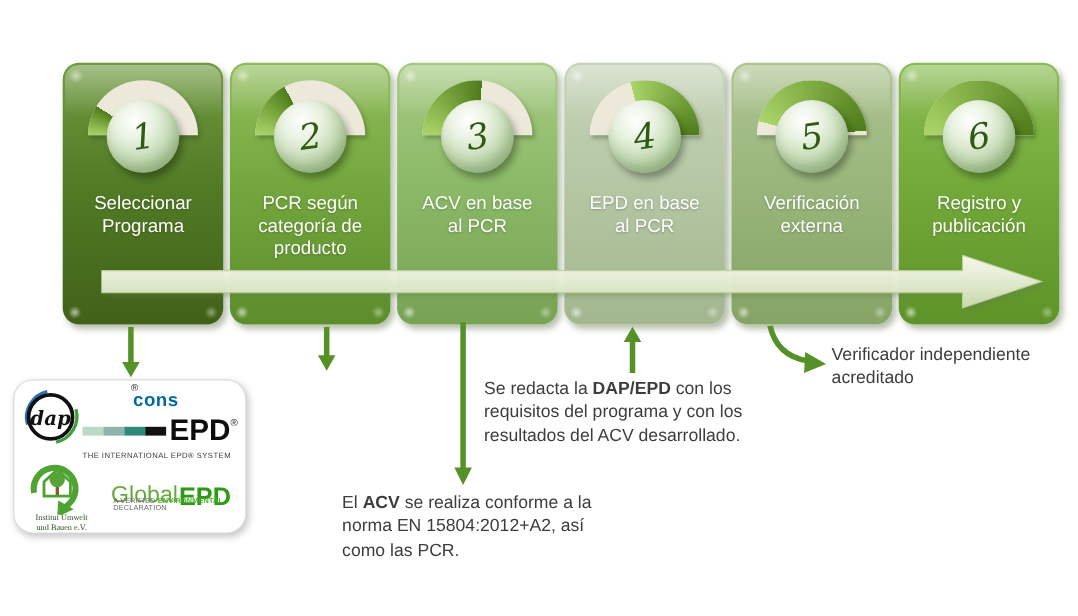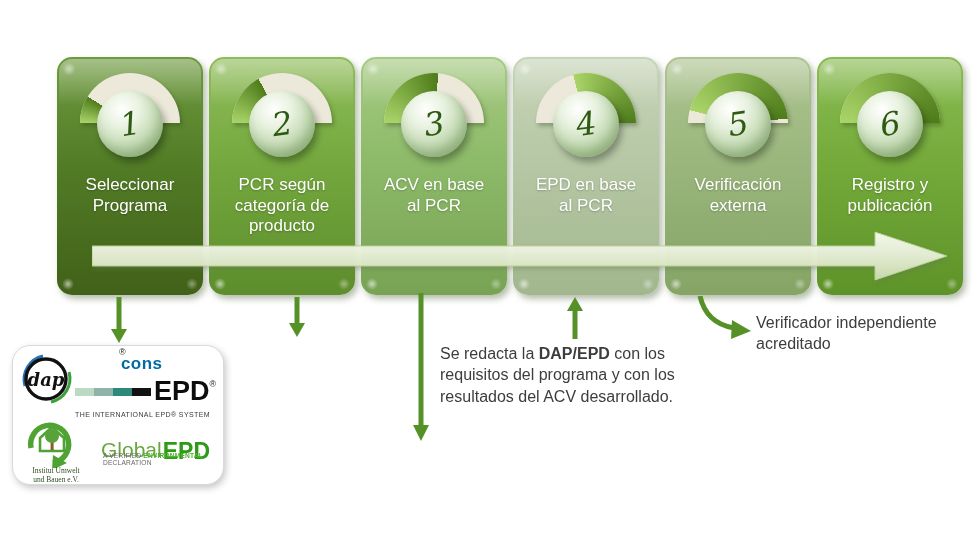--- a/index.html
+++ b/index.html
@@ -200,20 +200,23 @@
   <svg class="ann-arrow" style="left:694px;top:296px" width="62" height="46" viewBox="0 0 62 46">
     <path d="M6,0 C10,18 22,29 40,32" stroke="#569128" stroke-width="5" fill="none"></path>
     <polygon points="38,24 57,35 37,43" fill="#569128"></polygon>
   </svg>
 
 
   <div class="note" style="left:440px;top:343px;width:254px">
     <span>Se redacta la </span><b>DAP/EPD</b><span> con los requisitos del programa y con los resultados del ACV desarrollado.</span>
   </div>
 
+  <div class="note" style="left:311px;top:447px;width:244px">
+    <span>El </span><b>ACV</b><span> se realiza conforme a la norma EN 15804:2012+A2, así como las PCR.</span>
+  </div>
 
   <div class="note" style="left:756px;top:312px;width:205px">
     <span>Verificador independiente acreditado</span>
   </div>
 
   <div class="logocard">
 
     <svg style="left:6px;top:4px" width="56" height="56" viewBox="0 0 56 56">
       <path d="M6,36 A24,24 0 0 1 24,6" stroke="#2a72b8" stroke-width="3" fill="none"></path>
       <path d="M50,22 A24,24 0 0 1 32,52" stroke="#3f9f3c" stroke-width="3" fill="none"></path>

